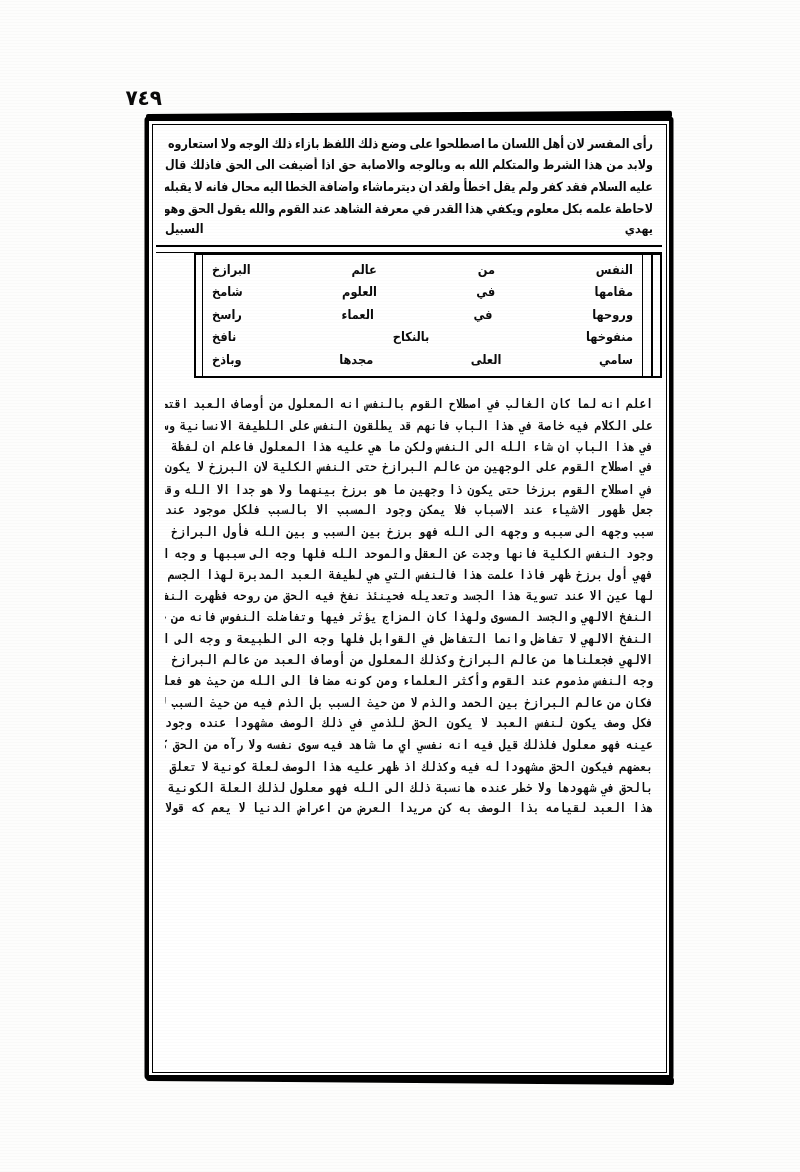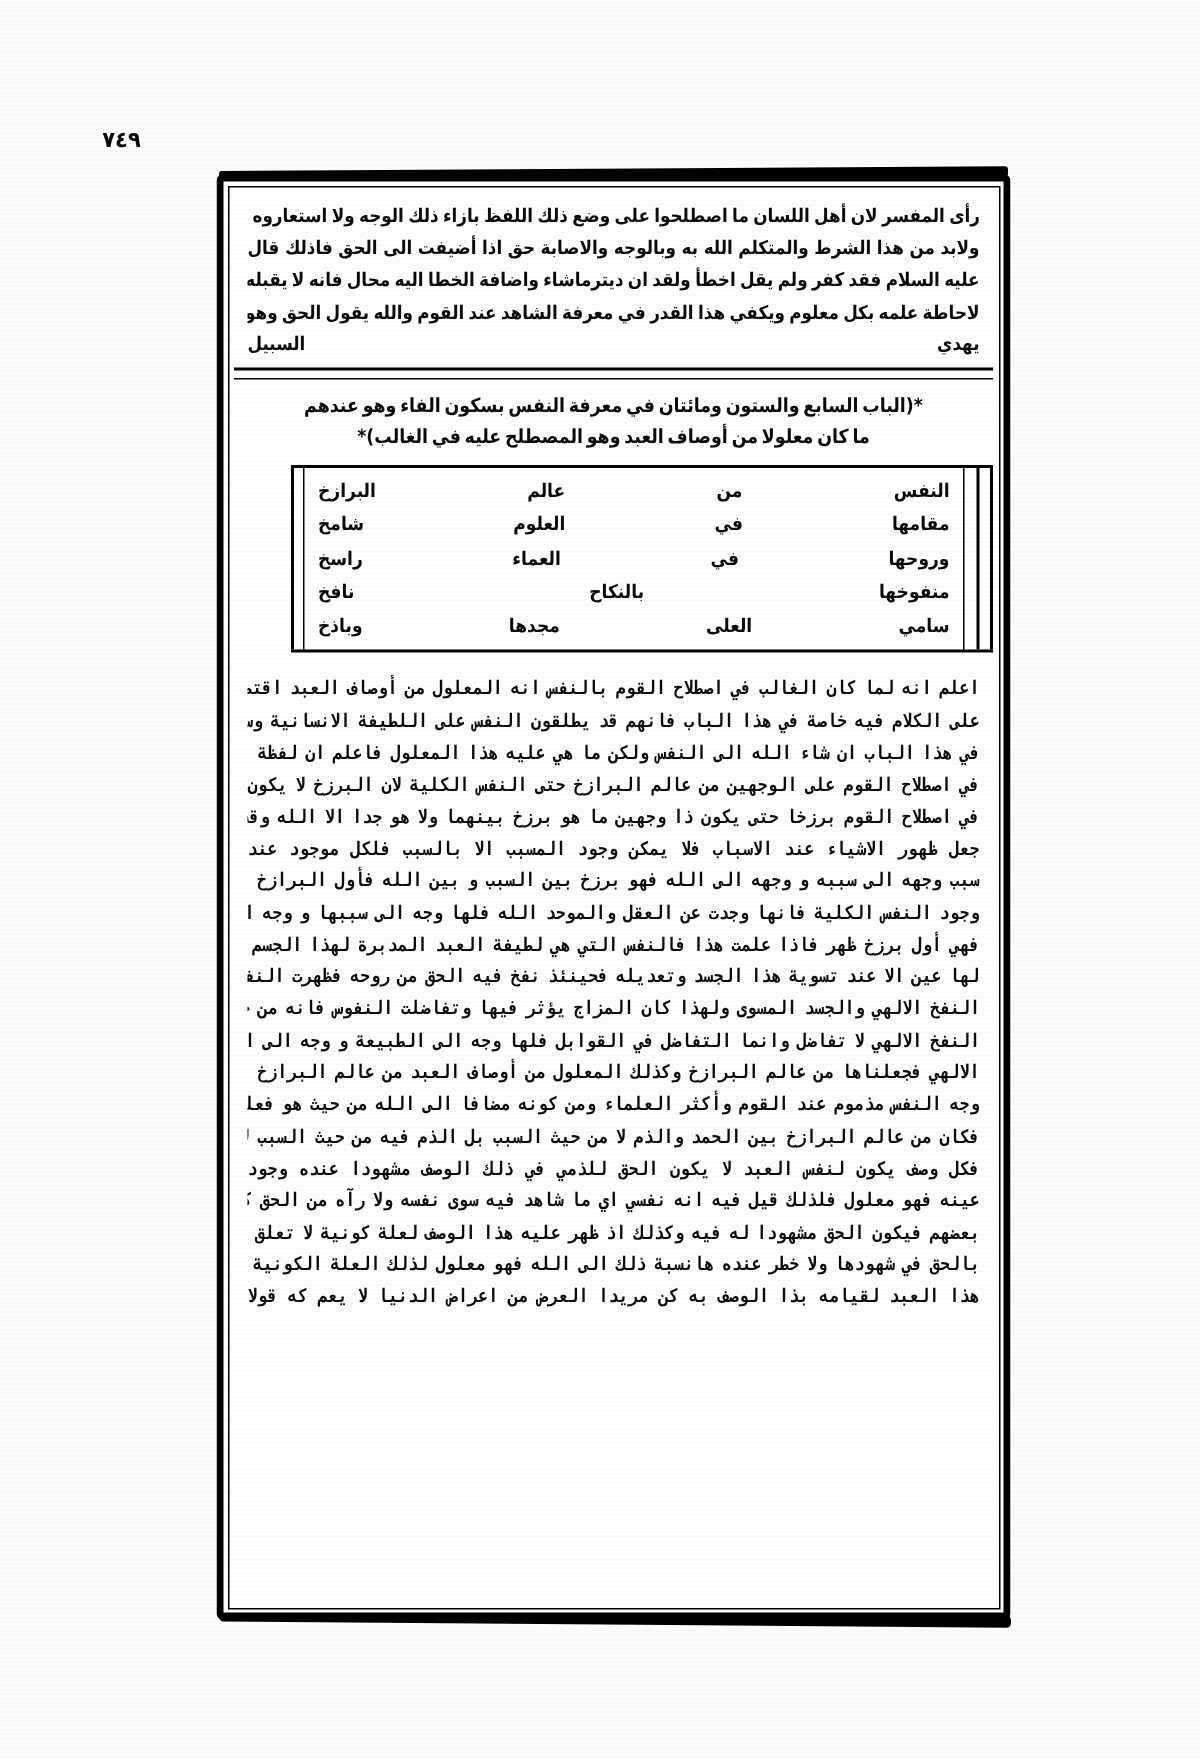--- a/index.html
+++ b/index.html
@@ -22,24 +22,24 @@
     inset: 0;
     background: #fdfdfc;
   }
 
   
   #folio-number {
     position: absolute;
     top: 86px;
     left: 0;
     right: 608px;
-    text-align: center;
+    text-align: right;
     padding-left: 0;
     font-family: "DejaVu Sans", sans-serif;
-    font-size: 14px;
+    font-size: 20px;
     font-weight: 700;
     letter-spacing: 0.5px;
     color: #0a0a0a;
     direction: rtl;
     unicode-bidi: isolate;
     padding-right: 30px;
   }
   #folio-number .num {
     display: inline-block;
     transform: scaleY(1.05);
@@ -246,24 +246,20 @@
       <div id="preamble-block" class="arabic">
         <div class="line">رأى المفسر لان أهل اللسان ما اصطلحوا على وضع ذلك اللفظ بازاء ذلك الوجه ولا استعاروه له</div>
         <div class="line">ولابد من هذا الشرط والمتكلم الله به وبالوجه والاصابة حق اذا أضيفت الى الحق فاذلك قال</div>
         <div class="line">عليه السلام فقد كفر ولم يقل اخطأ ولقد ان ديترماشاء واضافة الخطا اليه محال فانه لا يقبله</div>
         <div class="line">لاحاطة علمه بكل معلوم  ويكفي هذا القدر في معرفة الشاهد عند القوم والله يقول الحق وهو</div>
         <div class="line last">يهدي السبيل</div>
       </div>
 
       <div class="rule-double"></div>
 
-      <div id="chapter-heading" class="arabic">
-        <div class="line">*(الباب السابع والستون ومائتان في معرفة النفس بسكون الفاء وهو عندهم</div>
-        <div class="line">ما كان معلولا من أوصاف العبد وهو المصطلح عليه في الغالب)*</div>
-      </div>
 
       <div id="verse-table">
         <div class="verse-gutter edge-right"></div>
 
         <div class="verse-col arabic">
           <div class="vline">النفس من عالم البرازخ</div>
           <div class="vline">مقامها في العلوم شامخ</div>
           <div class="vline">وروحها في العماء راسخ</div>
           <div class="vline">منفوخها بالنكاح نافخ</div>
           <div class="vline">سامي العلى مجدها وباذخ</div>

